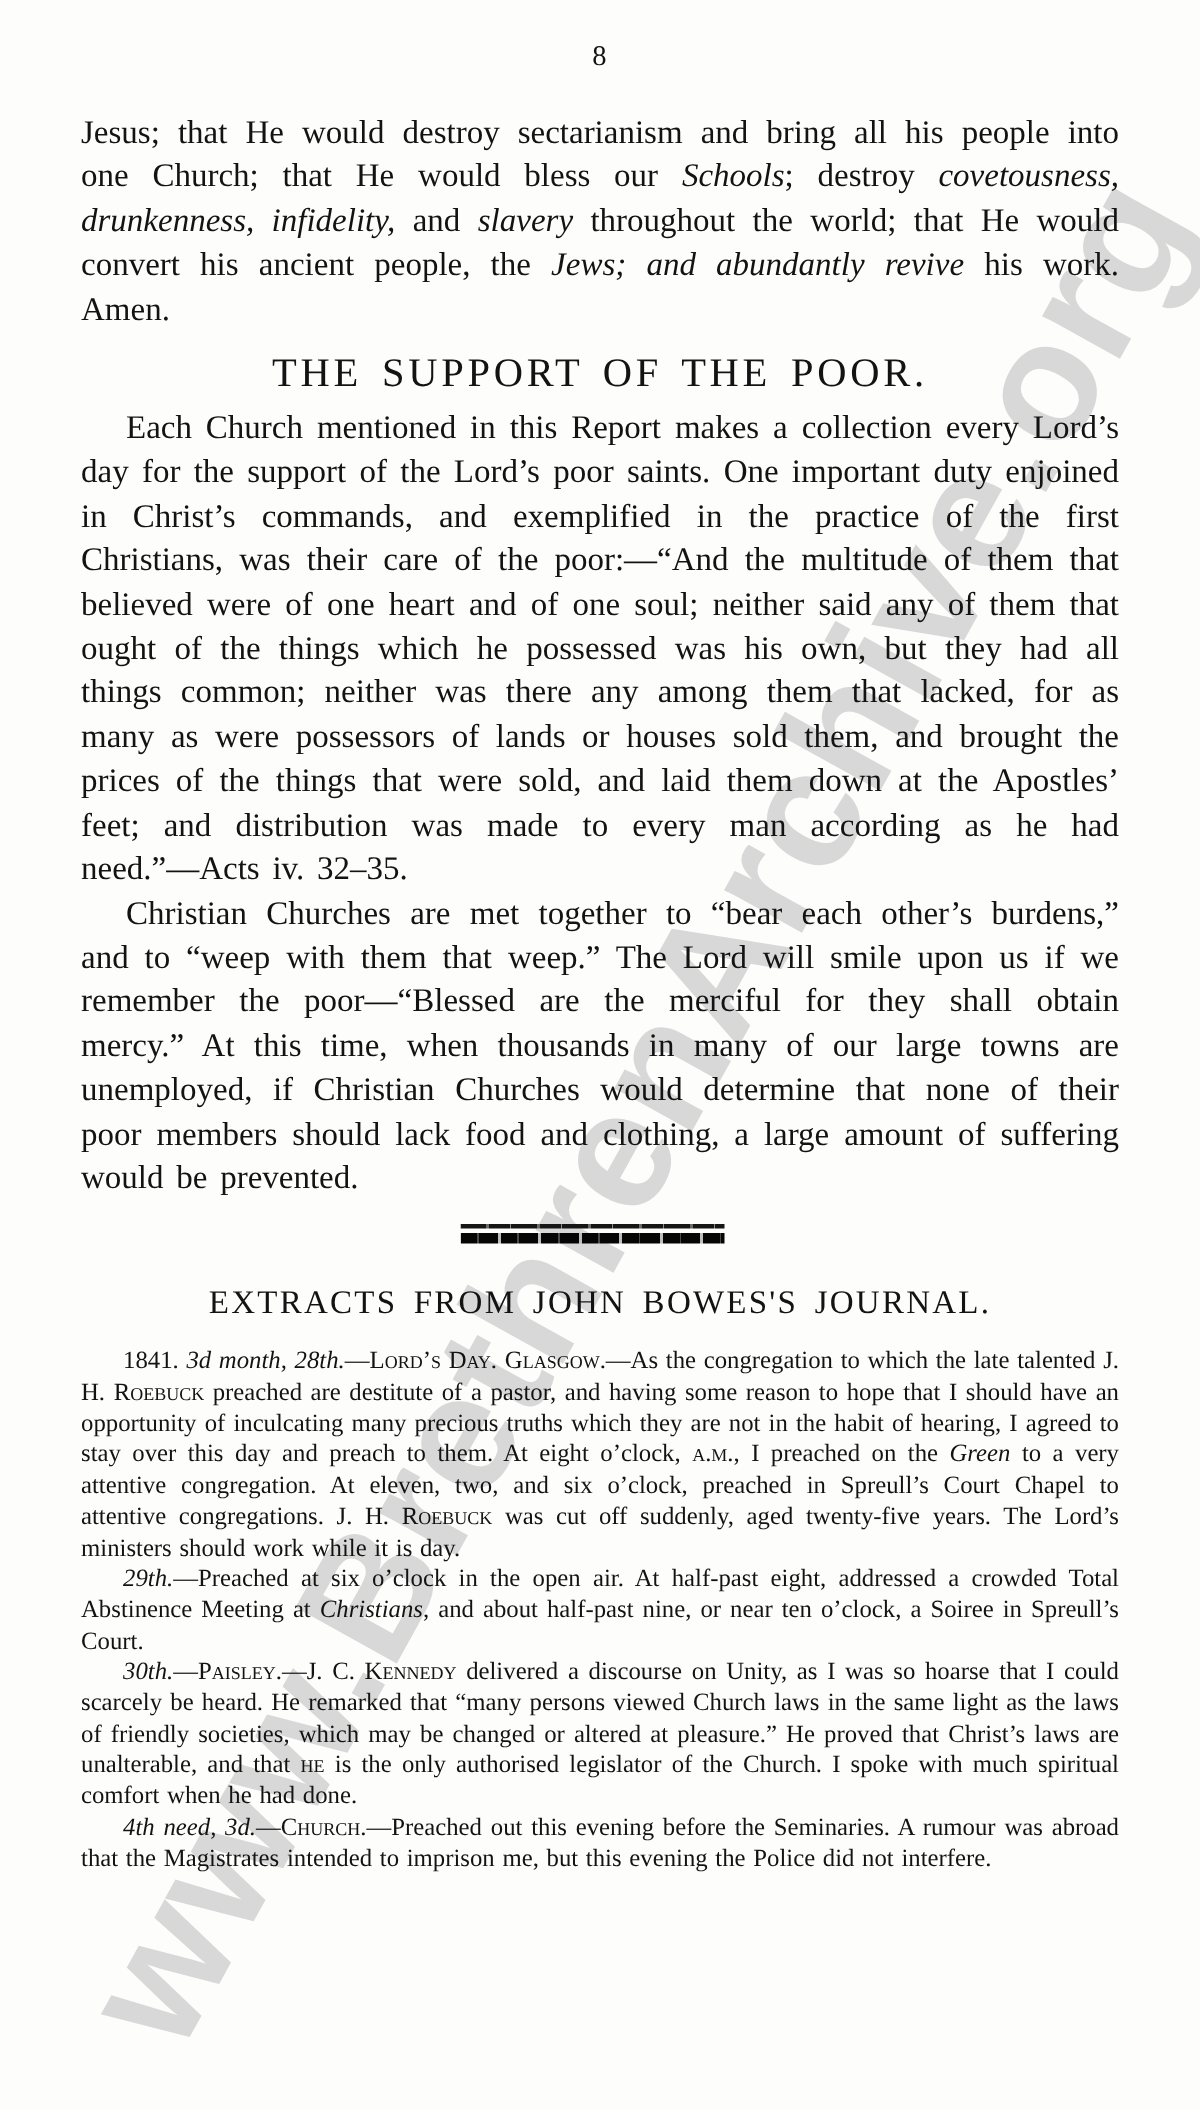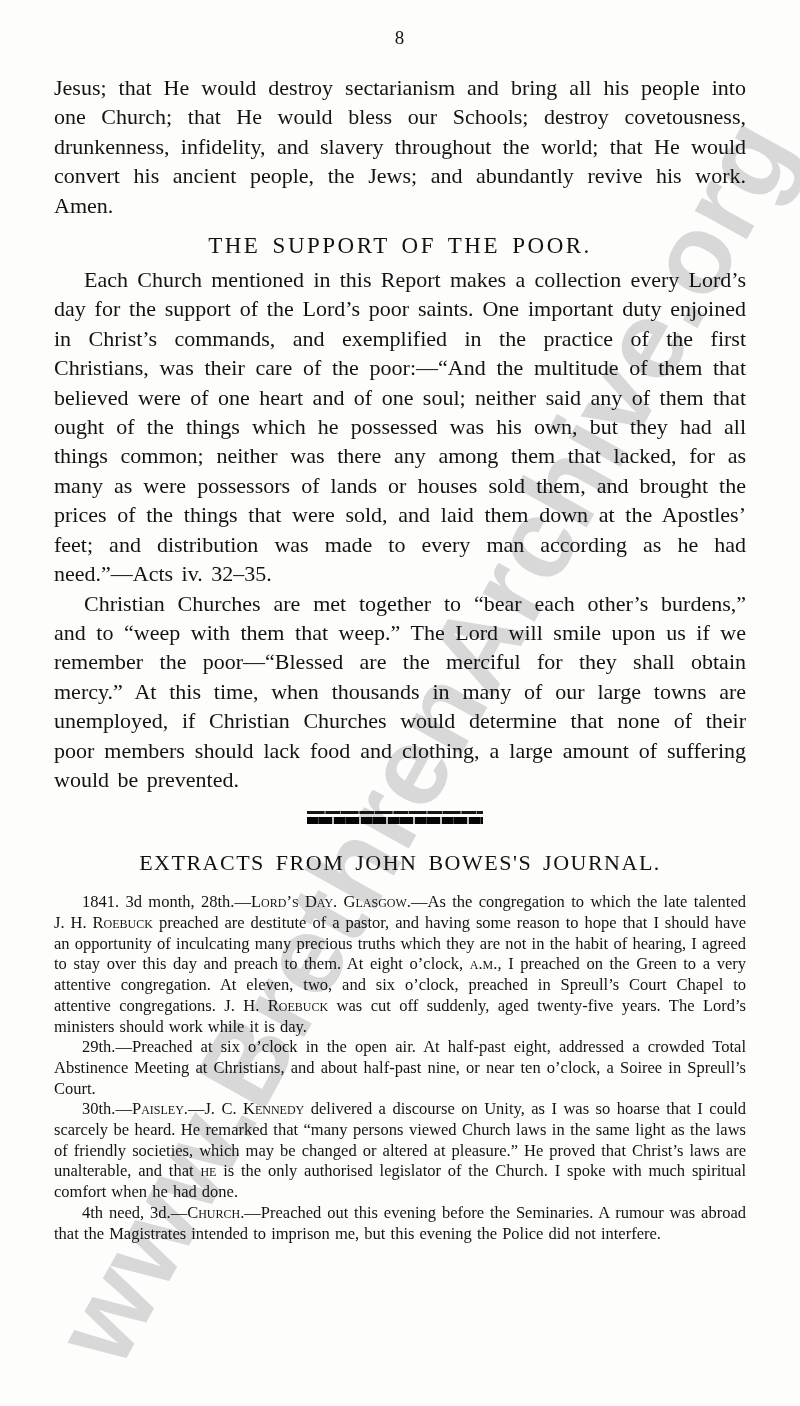--- a/index.html
+++ b/index.html
@@ -39,21 +39,21 @@
     font-size: 22px;
     line-height: 29.4px;
     text-align: justify;
     word-spacing: 3px;
   }
   .intro { margin-top: 24px; }
   .indent { text-indent: 30px; }
   .heading {
     margin: 13px 54px 6px;
     font-weight: normal;
-    font-size: 23px;
+    font-size: 27px;
     text-align: center;
     letter-spacing: 2.5px;
     word-spacing: 4px;
   }
   .heading.journal-h {
     font-size: 22px;
     letter-spacing: 1.5px;
     margin-top: 26px;
     margin-bottom: 15px;
   }
@@ -73,21 +73,21 @@
   }
   .journal { margin-top: 16px; }
   .jpara {
     margin: 0 54px;
     font-size: 16.5px;
     line-height: 20.7px;
     text-align: justify;
     text-indent: 28px;
     word-spacing: 1px;
   }
-  .i  { }
+  .i  { font-style: italic; }
   .sc { font-variant: small-caps; }
 </style>
 </head>
 <body>
 
 <div class="page">
 
   <div class="watermark">www.BrethrenArchive.org</div>
 
   <div class="content">

